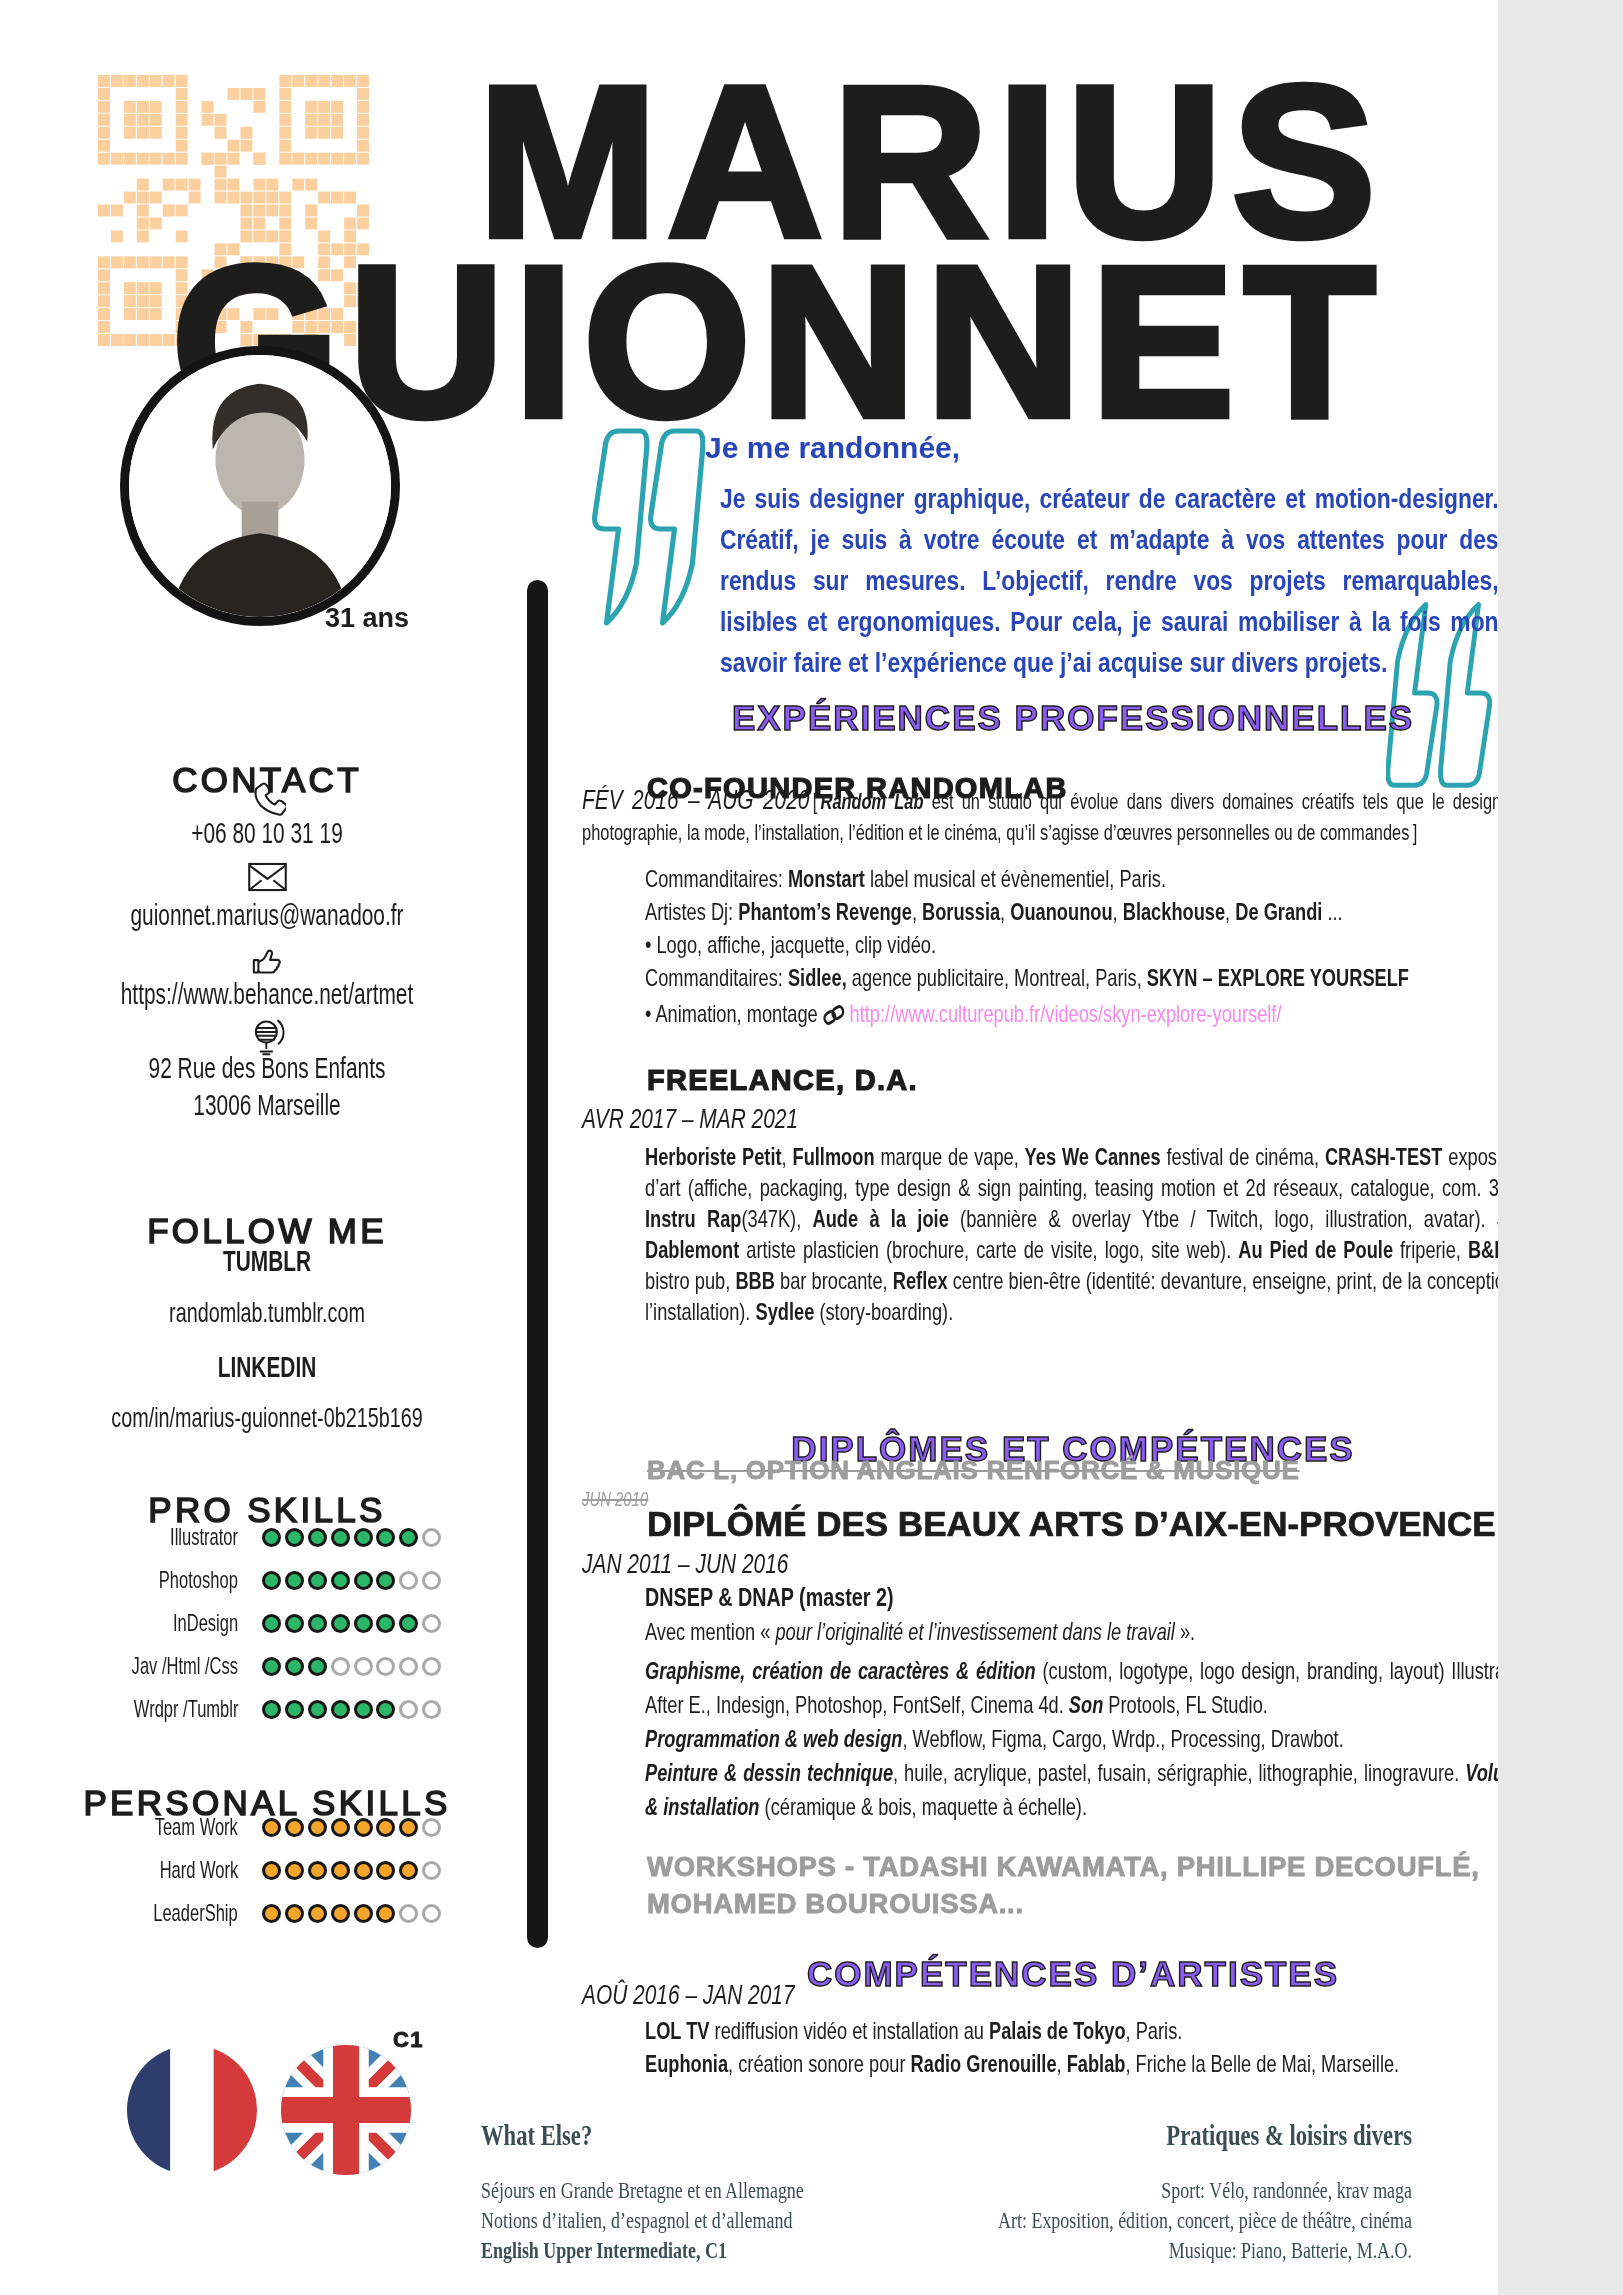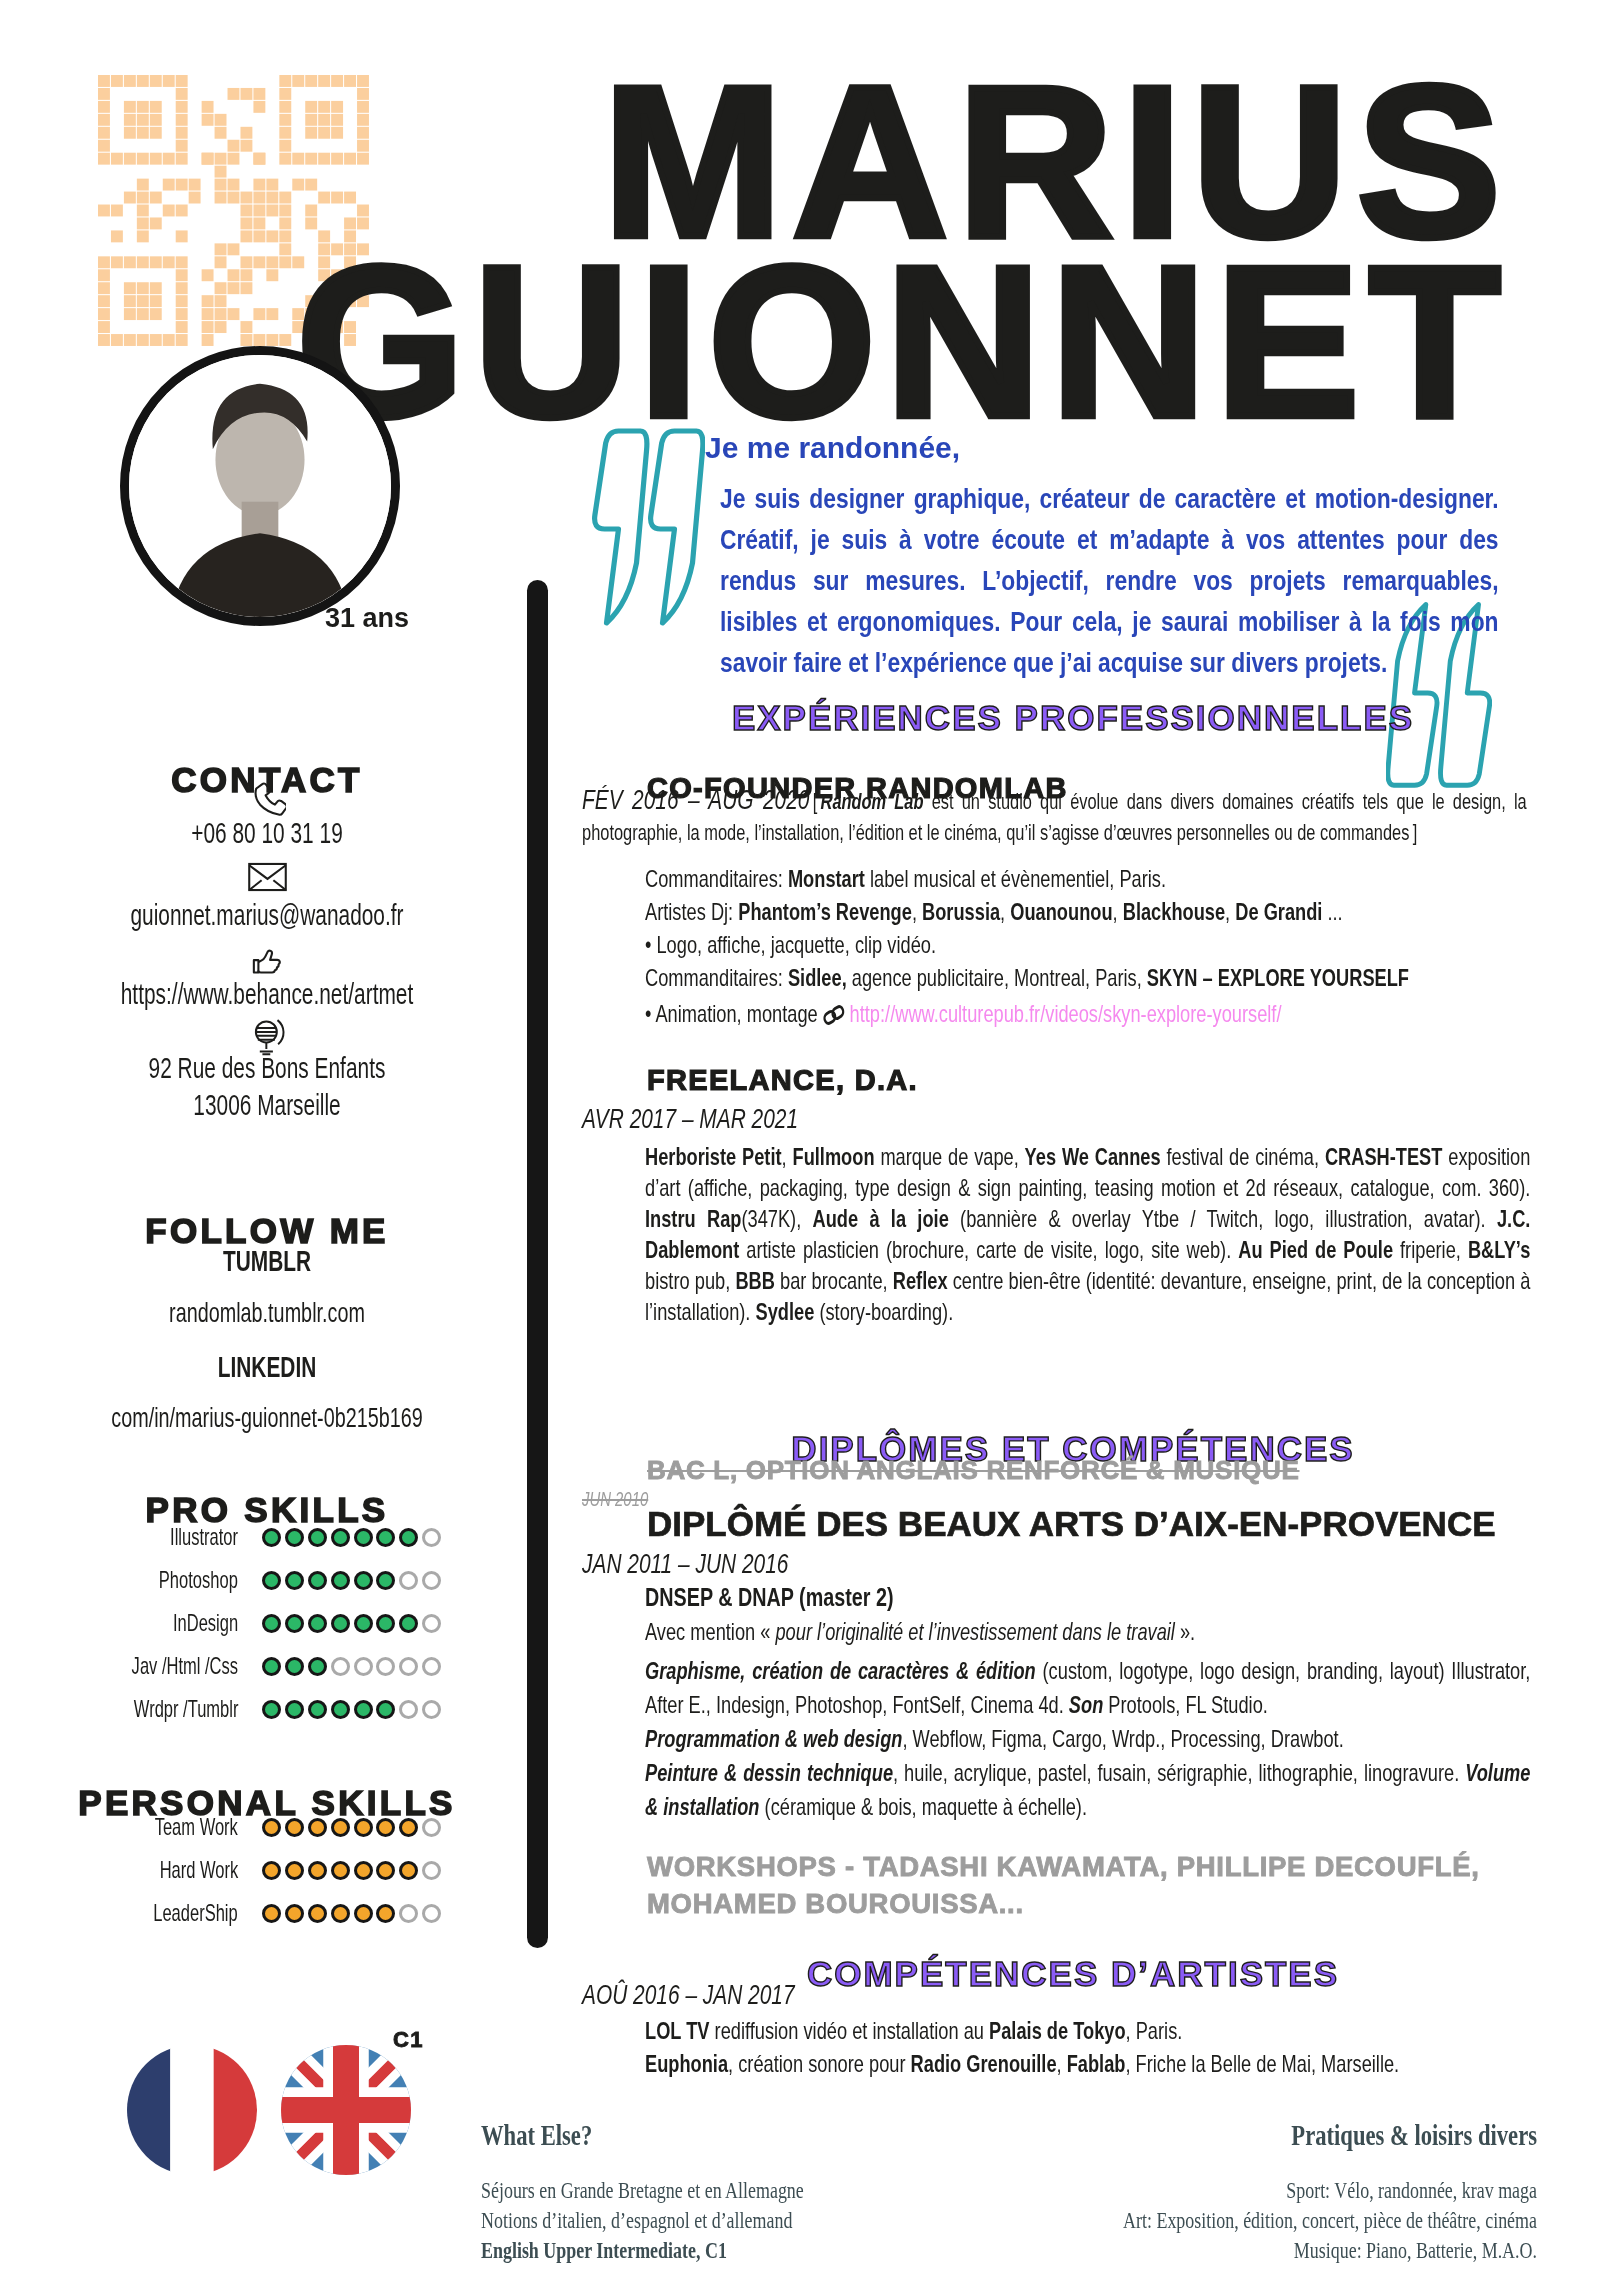--- a/index.html
+++ b/index.html
@@ -1,24 +1,24 @@
 <!DOCTYPE html>
 <html style="font-size:10.5px"><head>
 <meta charset="utf-8">
 <style>
   html,body{margin:0;padding:0;background:#e8e8e8;}
-  .page{position:relative;width:1623px;height:2295px;background:#ffffff;overflow:hidden;
+  .page{position:relative;width:1498px;height:2295px;background:#ffffff;overflow:hidden;
         font-family:"Liberation Sans",sans-serif;color:#1d1d1b;}
   .abs{position:absolute;}
   .c{text-align:center;}
   
   .name-line{position:absolute;right:113px;font-size:216px;font-weight:bold;line-height:216px;
              letter-spacing:9.2px;color:#1d1d1b;-webkit-text-stroke:6.5px #1d1d1b;white-space:nowrap;}
   
-  .xh{font-weight:bold;letter-spacing:3.3px;-webkit-text-stroke:1.6px #1d1d1b;color:#1d1d1b;
+  .xh{font-weight:normal;letter-spacing:3.3px;-webkit-text-stroke:1.6px #1d1d1b;color:#1d1d1b;
       font-size:35px;white-space:nowrap;margin-top:28px;}
   .h2{font-weight:bold;letter-spacing:2px;-webkit-text-stroke:1.4px #1d1d1b;color:#8b5cf6;
       font-size:35px;white-space:nowrap;}
   .h3{font-weight:bold;letter-spacing:1.3px;-webkit-text-stroke:1.2px #1d1d1b;color:#1d1d1b;
       font-size:29px;white-space:nowrap;}
   
   .cond{transform:scaleX(0.76);transform-origin:0 0;}
   .body-t{font-size:24px;line-height:33px;color:#1d1d1b;}
   .nowrap{white-space:nowrap;}
   .just{text-align:justify;}

